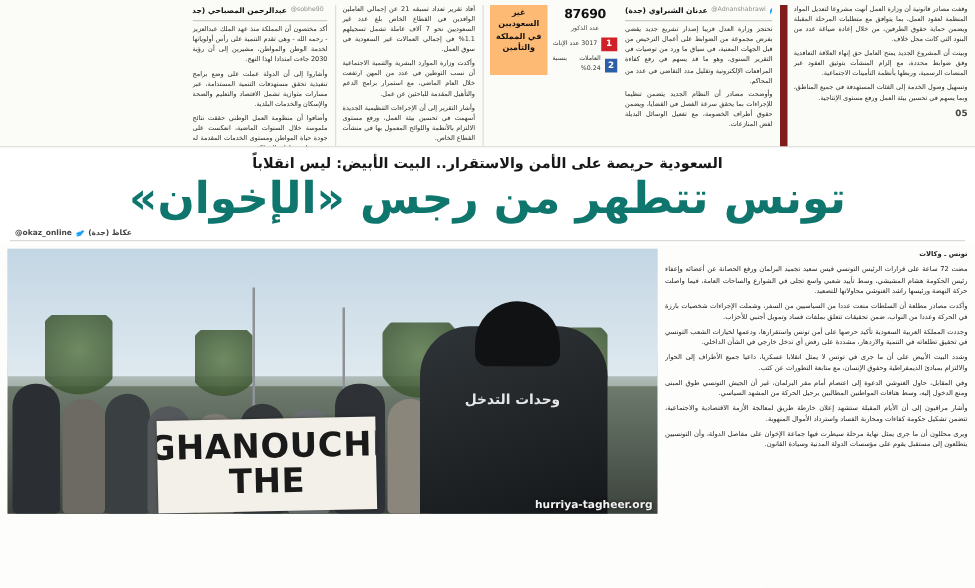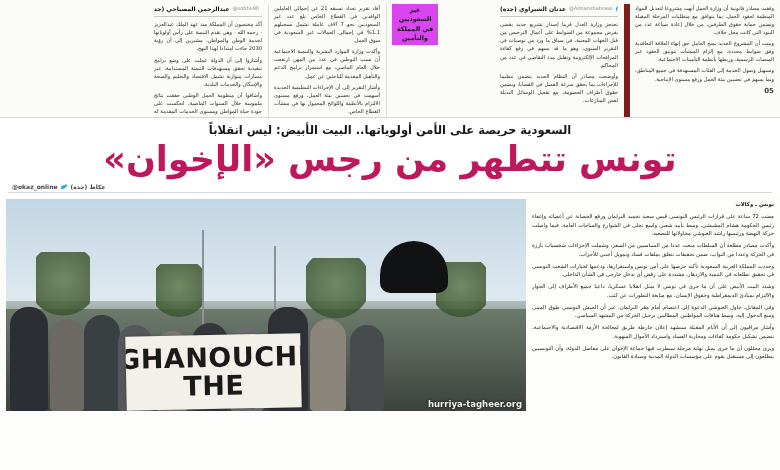--- a/index.html
+++ b/index.html
@@ -60,21 +60,21 @@
 
   .col-1 { width: 108px; }
   .col-2 { width: 112px; border-left: 1px solid #dedede; padding-left: 5px;}
   .col-3 { width: 108px; border-left: 1px solid #dedede; padding-left: 5px;}
   .col-4 { width: 118px; }
   .col-5 { width: 150px; border-left: 6px solid #7f1d1d; padding-left: 5px;}
 
   
   .numbox-wrap { display: flex; flex-direction: row-reverse; gap: 4px; }
   .numbox-title {
-    background: #d946ef;
+    background: #fdba74;
     color: #111;
     font-size: 6.4px;
     font-weight: bold;
     padding: 2px 3px;
     text-align: center;
     line-height: 1.45;
     width: 46px;
   }
   .numbox-main { flex: 1; font-size: 5.2px; }
   .numstats { text-align: center; }
@@ -111,21 +111,21 @@
   .kicker {
     font-size: 11.5px;
     font-weight: bold;
     color: #171717;
     letter-spacing: -0.2px;
     margin-bottom: 3px;
   }
   .main-headline {
     font-size: 35px;
     font-weight: bold;
-    color: #be185d;
+    color: #0f766e;
     line-height: 1.12;
     letter-spacing: -0.5px;
     margin: 1px 0 4px 0;
   }
   .subdeck {
     font-size: 12.5px;
     font-weight: bold;
     color: #2a2a2a;
     letter-spacing: -0.2px;
     margin-bottom: 3px;
@@ -251,20 +251,36 @@
         <span>عدنان الشبراوي (جدة)</span>
       </div>
       <div class="divider-line"></div>
       <p>تحتجز وزارة العدل قريبا إصدار تشريع جديد يقضي بفرض مجموعة من الضوابط على أعمال الترخيص من قبل الجهات المعنية، في سياق ما ورد من توصيات في التقرير السنوي، وهو ما قد يسهم في رفع كفاءة المرافعات الإلكترونية وتقليل مدد التقاضي في عدد من المحاكم.</p>
       <p>وأوضحت مصادر أن النظام الجديد يتضمن تنظيما للإجراءات بما يحقق سرعة الفصل في القضايا، ويضمن حقوق أطراف الخصومة، مع تفعيل الوسائل البديلة لفض المنازعات.</p>
     </div>
 
     <div class="col col-3">
       <div class="numbox-wrap">
         <div class="numbox-title">غير السعوديين في المملكة والتأمين</div>
+        <div class="numbox-main">
+          <div class="numstats">
+            <div class="big">87690</div>
+            <div class="lbl">عدد الذكور</div>
+          </div>
+          <div class="chips">
+            <div class="chip">
+              <span class="sq">1</span>
+              <span class="ctxt">3017 عدد الإناث</span>
+            </div>
+            <div class="chip">
+              <span class="sq blue">2</span>
+              <span class="ctxt">العاملات بنسبة 0.24%</span>
+            </div>
+          </div>
+        </div>
       </div>
     </div>
 
     <div class="col col-2">
       <p>أفاد تقرير تعداد تسبقه 21 عن إجمالي العاملين الوافدين في القطاع الخاص بلغ عدد غير السعوديين نحو 7 آلاف عاملة تشمل تسجيلهم 1.1% في إجمالي العمالات غير السعودية في سوق العمل.</p>
       <p>وأكدت وزارة الموارد البشرية والتنمية الاجتماعية أن نسب التوطين في عدد من المهن ارتفعت خلال العام الماضي، مع استمرار برامج الدعم والتأهيل المقدمة للباحثين عن عمل.</p>
       <p>وأشار التقرير إلى أن الإجراءات التنظيمية الجديدة أسهمت في تحسين بيئة العمل، ورفع مستوى الالتزام بالأنظمة واللوائح المعمول بها في منشآت القطاع الخاص.</p>
     </div>
 
     <div class="col col-1">
@@ -275,21 +291,21 @@
       </div>
       <div class="divider-line"></div>
       <p>أكد مختصون أن المملكة منذ عهد الملك عبدالعزيز - رحمه الله - وهي تقدم التنمية على رأس أولوياتها لخدمة الوطن والمواطن، مشيرين إلى أن رؤية 2030 جاءت امتدادا لهذا النهج.</p>
       <p>وأشاروا إلى أن الدولة عملت على وضع برامج تنفيذية تحقق مستهدفات التنمية المستدامة، عبر مسارات متوازية تشمل الاقتصاد والتعليم والصحة والإسكان والخدمات البلدية.</p>
       <p>وأضافوا أن منظومة العمل الوطني حققت نتائج ملموسة خلال السنوات الماضية، انعكست على جودة حياة المواطن ومستوى الخدمات المقدمة له في مختلف مناطق المملكة.</p>
     </div>
 
   </div>
 
   <div class="headline-block">
-    <div class="kicker">السعودية حريصة على الأمن أولوياتها.. البيت الأبيض: ليس انقلاباً</div>
+    <div class="kicker">السعودية حريصة على الأمن والاستقرار.. البيت الأبيض: ليس انقلاباً</div>
     <div class="main-headline">تونس تتطهر من رجس «الإخوان»</div>
     <div class="credit-row">
       <div class="handle-r">
         <span>عكاظ (جدة)</span>
         <span class="bird"></span>
         <span>okaz_online@</span>
       </div>
       <div></div>
     </div>
   </div>
@@ -328,19 +344,22 @@
         <div class="person" style="left:224px; width:34px; height:84px;  background:#6a6e70;"></div>
         <div class="person" style="left:262px; width:40px; height:104px; background:#2e3236;"></div>
         <div class="person" style="left:304px; width:36px; height:92px;  background:#8b867c;"></div>
         <div class="person" style="left:344px; width:34px; height:86px;  background:#474b4e;"></div>
       </div>
 
       <div class="sign">
         <span><span>GHANOUCHI</span><br><span>THE</span></span>
       </div>
 
+      <div class="back-officer">
+        <div class="patch">وحدات التدخل</div>
+      </div>
       <div class="helmet"></div>
 
       <div class="watermark">hurriya-tagheer.org</div>
     </div>
 
   </div>
 </div>
 
 </body></html>

